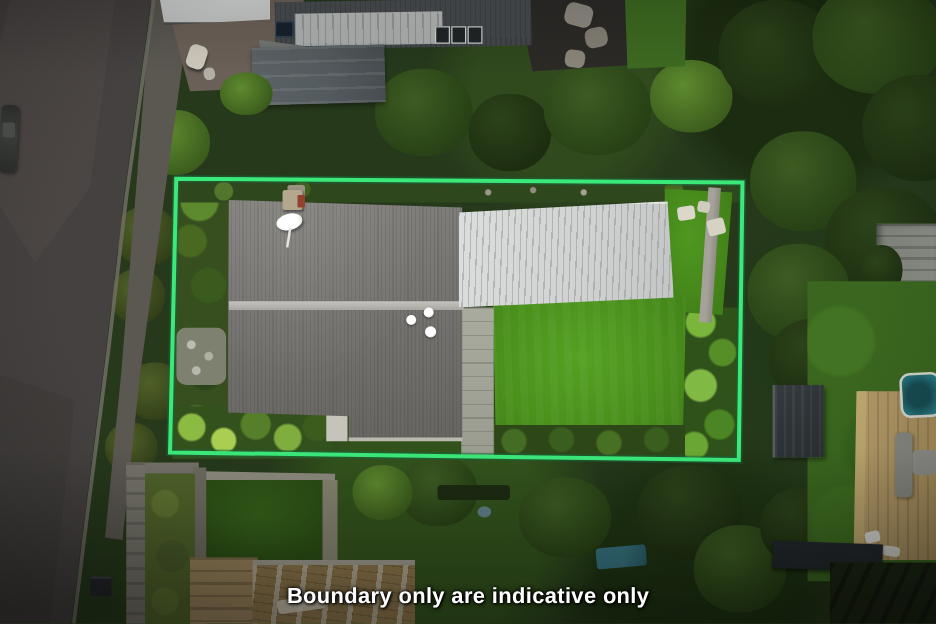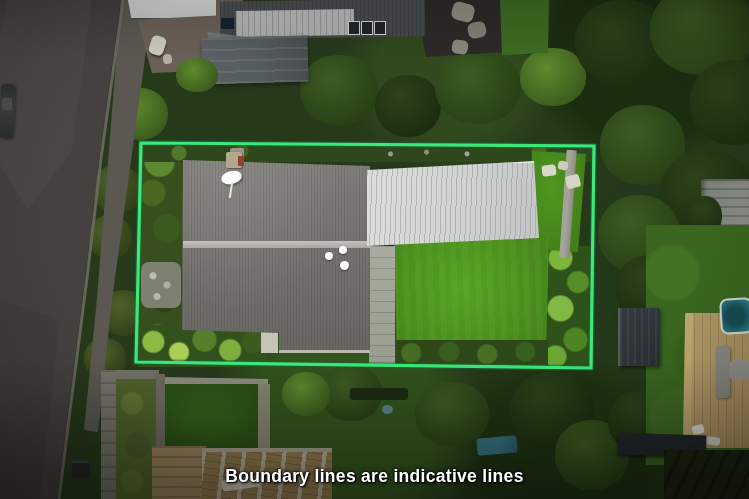--- a/index.html
+++ b/index.html
@@ -261,15 +261,15 @@
   <div class="abs" style="left:222px;top:478px;width:38px;height:11px;background:#cfcabb;border-radius:3px;transform:rotate(-8deg);opacity:0.85;"></div>
   <div class="abs" style="left:477px;top:437px;width:40px;height:17px;border-radius:3px;
        background:linear-gradient(100deg,#35707c 0 55%, #2a5a64 100%);transform:rotate(-5deg);"></div>
 
   <svg id="boundary-svg" class="abs" width="749" height="499">
     <polygon points="141,143 594,146 591,368 136,362" fill="none" stroke-width="6" stroke-opacity="0.55" stroke="#17663A"></polygon>
     <polygon points="141,143 594,146 591,368 136,362" fill="none" stroke-width="3.2" stroke-linejoin="miter" stroke="#3BE87A"></polygon>
   </svg>
 
   <div class="abs" id="vignette"></div>
-  <div class="abs" id="caption">Boundary lines are indicative lines</div>
+  <div class="abs" id="caption">Boundary only are indicative only</div>
 
 </div>
 
 </body></html>

